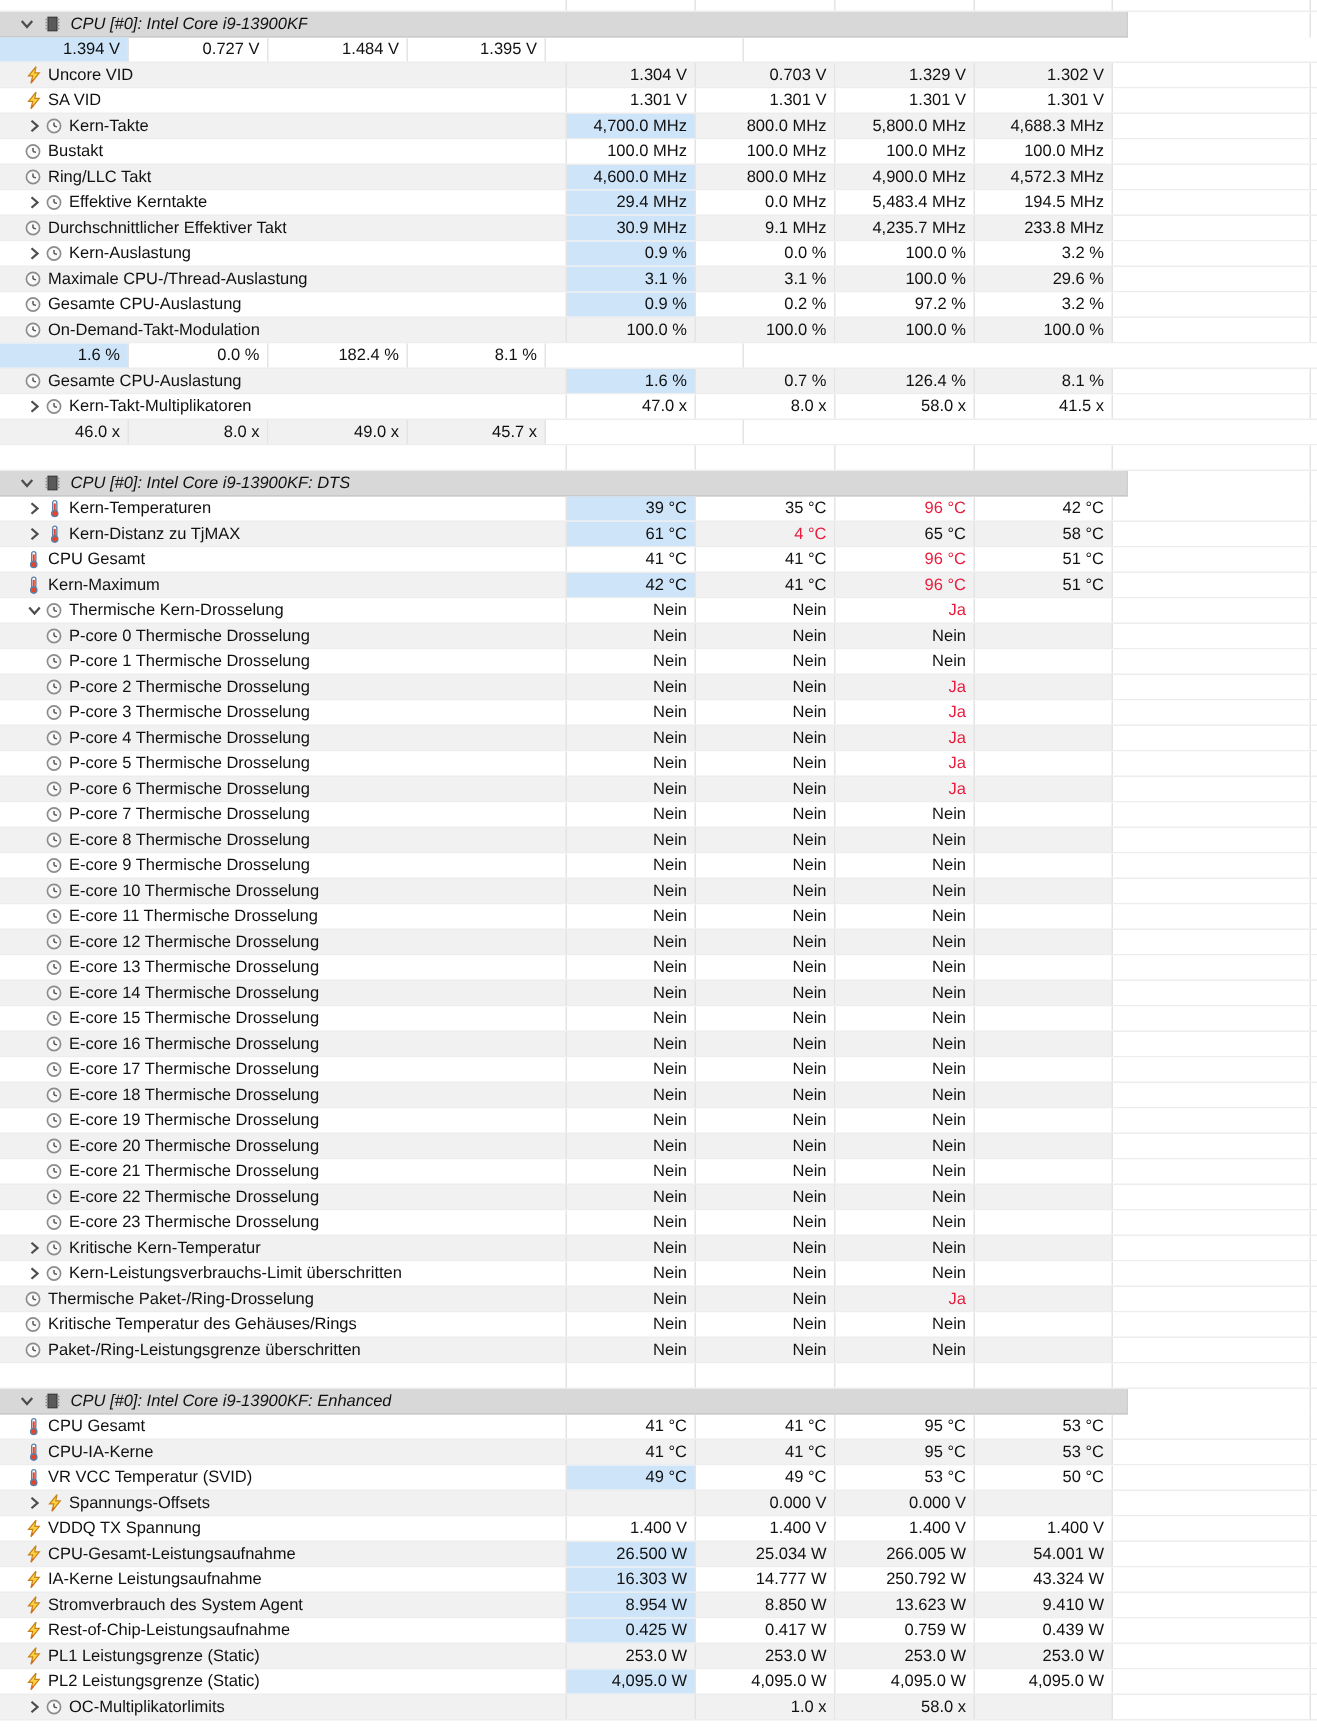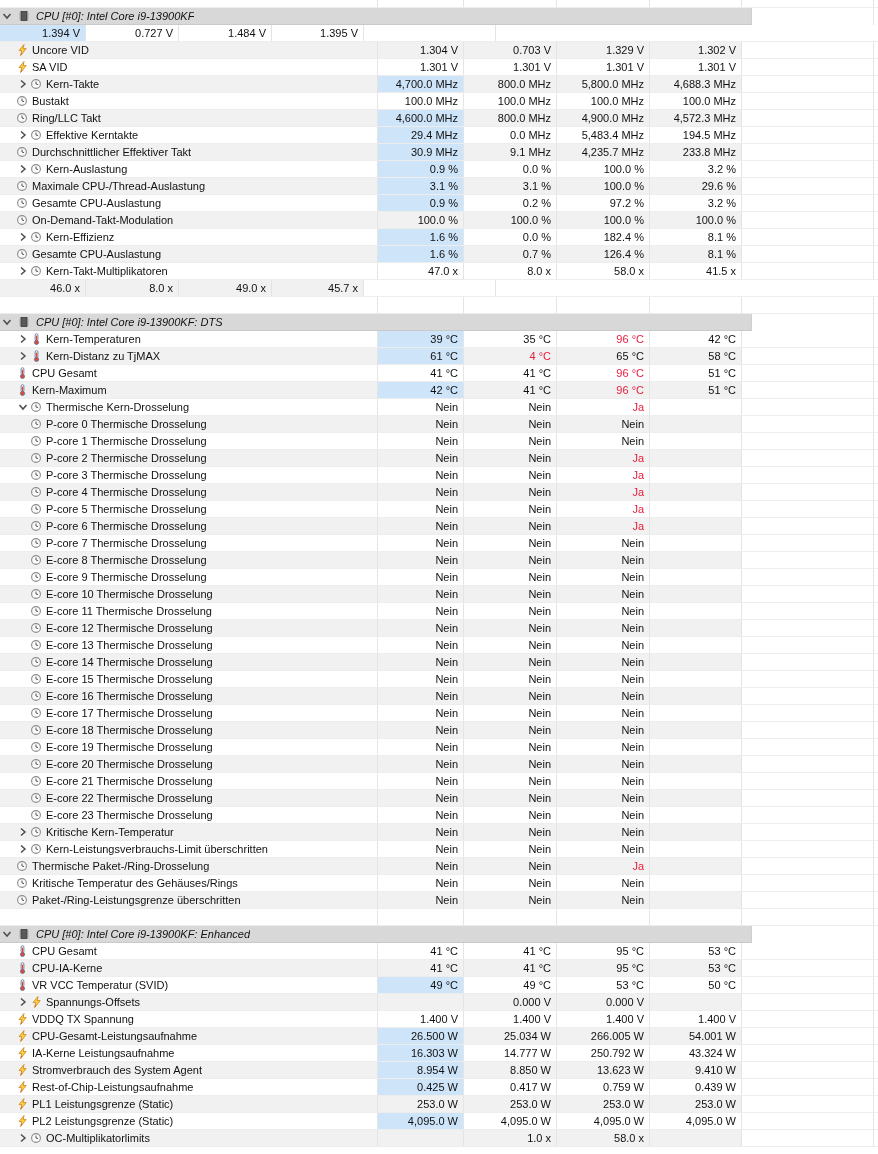--- a/index.html
+++ b/index.html
@@ -11,21 +11,21 @@
   .row .cell{height:100%;border-right:1px solid #e4e4e4;overflow:hidden;white-space:nowrap}
   .cell.lab{width:378px;display:flex;align-items:center;padding-left:3px}
   .cell.v{text-align:right;padding-right:5px}
   .cell.c1{width:86px}.cell.c2{width:93px}.cell.c3{width:93px}.cell.c4{width:92px}
   .cell.filler{width:132px}
   .cell.edge{width:4px;border-right:none}
   .row.odd .lab,.row.odd .v{background:#f1f1f1}
   .cell.hl{background:#cde4f9 !important}
   .cell.red span{color:#e81c3c}
   .row.ghead .gcell{width:811px;background:#d8d8d8;border-right:1px solid #cfcfcf;
-    border-bottom:1px solid #c9c9c9;display:flex;align-items:center;padding-left:0;
+    border-bottom:1px solid #c9c9c9;display:flex;align-items:center;padding-left:11px;
     font-style:italic;height:100%}
   .row.ghead{border-bottom:none}
   .pad{flex:0 0 auto;height:1px}
   .pad.p0{width:13px}.pad.p1{width:27px}
   .chev{flex:0 0 14px;display:inline-flex;align-items:center;justify-content:center}
   .icn{flex:0 0 12px;display:inline-flex;align-items:center;justify-content:center;margin-right:4px}
   .gchip{flex:0 0 12px;display:inline-flex;align-items:center;margin:0 6px 0 4px}
   .lbl{overflow:hidden;white-space:nowrap}
   svg{display:block}
 </style>
@@ -275,35 +275,20 @@
         <span class="lbl">On-Demand-Takt-Modulation</span>
       </div>
       <div class="cell v c1"><span>100.0 %</span></div>
       <div class="cell v c2"><span>100.0 %</span></div>
       <div class="cell v c3"><span>100.0 %</span></div>
       <div class="cell v c4"><span>100.0 %</span></div>
       <div class="cell filler"></div>
       <div class="cell edge"></div>
     </div>
     <div class="row">
-      <div class="cell lab">
-        <span class="pad p0"></span>
-        <span class="chev">
-          <svg width="10" height="10" viewBox="0 0 10 10">
-            <path d="M3 1.5 L7 5 L3 8.5" fill="none" stroke="#4d4d4d" stroke-width="1.5"></path>
-          </svg>
-        </span>
-        <span class="icn">
-          <svg width="12" height="12" viewBox="0 0 12 12">
-            <circle cx="6" cy="6" r="4.4" fill="#fafafa" stroke="#8c8c8c" stroke-width="1.1"></circle>
-            <path d="M6 6 L6 3.6 M6 6 L8 6.6" stroke="#555" stroke-width="1"></path>
-          </svg>
-        </span>
-        <span class="lbl">Kern-Effizienz</span>
-      </div>
       <div class="cell v c1 hl"><span>1.6 %</span></div>
       <div class="cell v c2"><span>0.0 %</span></div>
       <div class="cell v c3"><span>182.4 %</span></div>
       <div class="cell v c4"><span>8.1 %</span></div>
       <div class="cell filler"></div>
       <div class="cell edge"></div>
     </div>
     <div class="row odd">
       <div class="cell lab">
         <span class="pad p0"></span>

